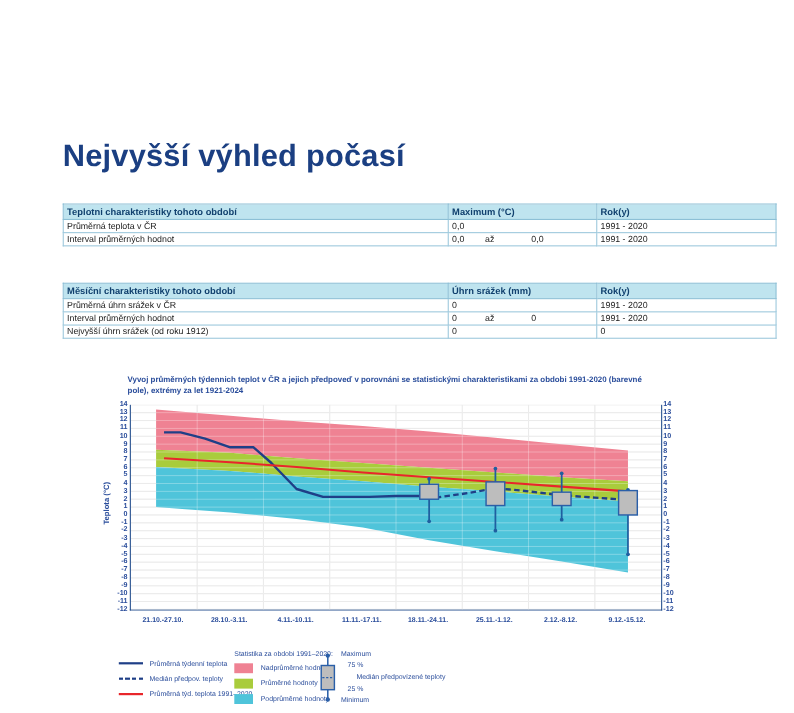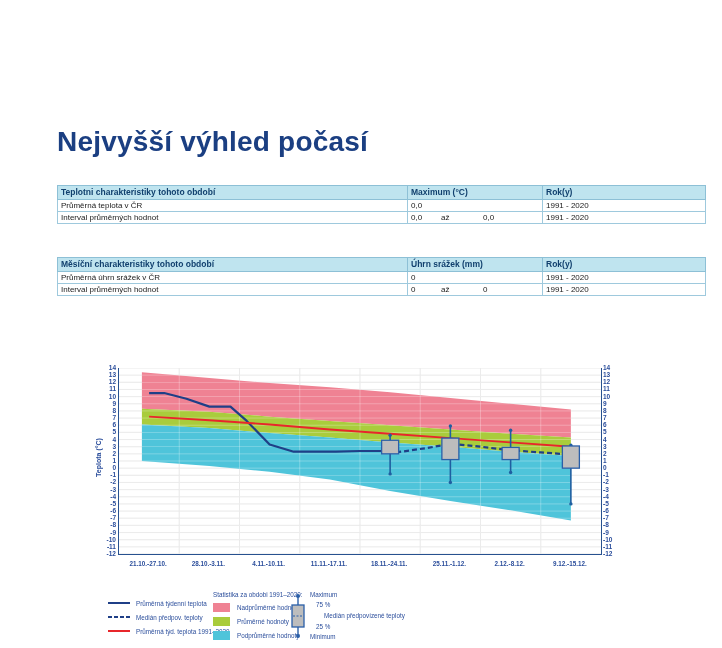--- a/index.html
+++ b/index.html
@@ -202,25 +202,31 @@
     <tr>
       <td>Průměrná úhrn srážek v ČR</td>
       <td><span class="v2"><span class="a">0</span><span class="az"></span><span class="b"></span></span></td>
       <td>1991 - 2020</td>
     </tr>
     <tr>
       <td>Interval průměrných hodnot</td>
       <td><span class="v2"><span class="a">0</span><span class="az">až</span><span class="b">0</span></span></td>
       <td>1991 - 2020</td>
     </tr>
+    <tr>
+      <td>Nejvyšší úhrn srážek (od roku 1912)</td>
+      <td><span class="v2"><span class="a">0</span><span class="az"></span><span class="b"></span></span></td>
+      <td>0</td>
+    </tr>
   </tbody>
 </table>
 
 <div id="chart-block">
 
+  <div id="chart-title">Vyvoj průměrných týdennich teplot v ČR a jejich předpoveď v porovnáni se statistickými charakteristikami za obdobi 1991-2020 (barevné pole), extrémy za let 1921-2024</div>
 
   <div id="y-axis-label">Teplota (°C)</div>
 
   <div class="axis-ticks left" id="yticks-left">
       <span style="top: -4px;">14</span>
       <span style="top: 3.15385px;">13</span>
       <span style="top: 10.3077px;">12</span>
       <span style="top: 17.4615px;">11</span>
       <span style="top: 24.6154px;">10</span>
       <span style="top: 31.7692px;">9</span>

